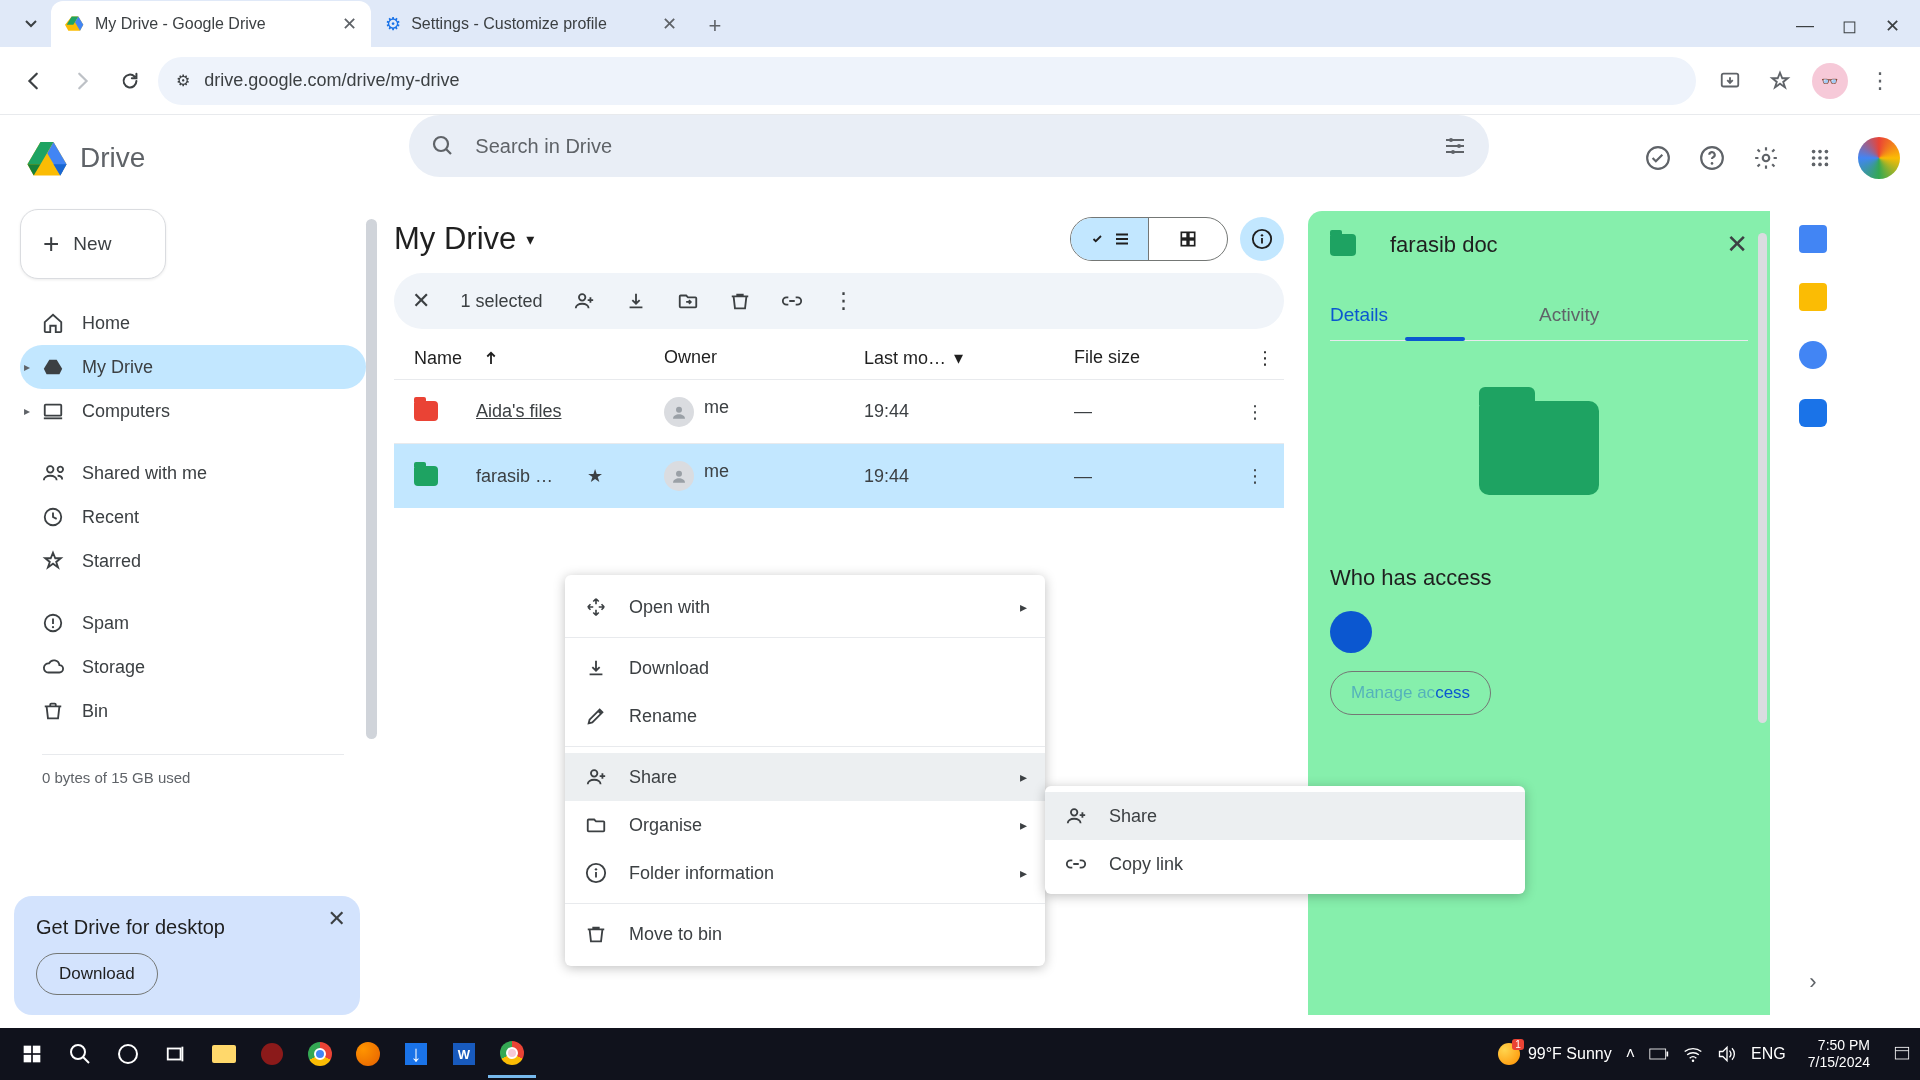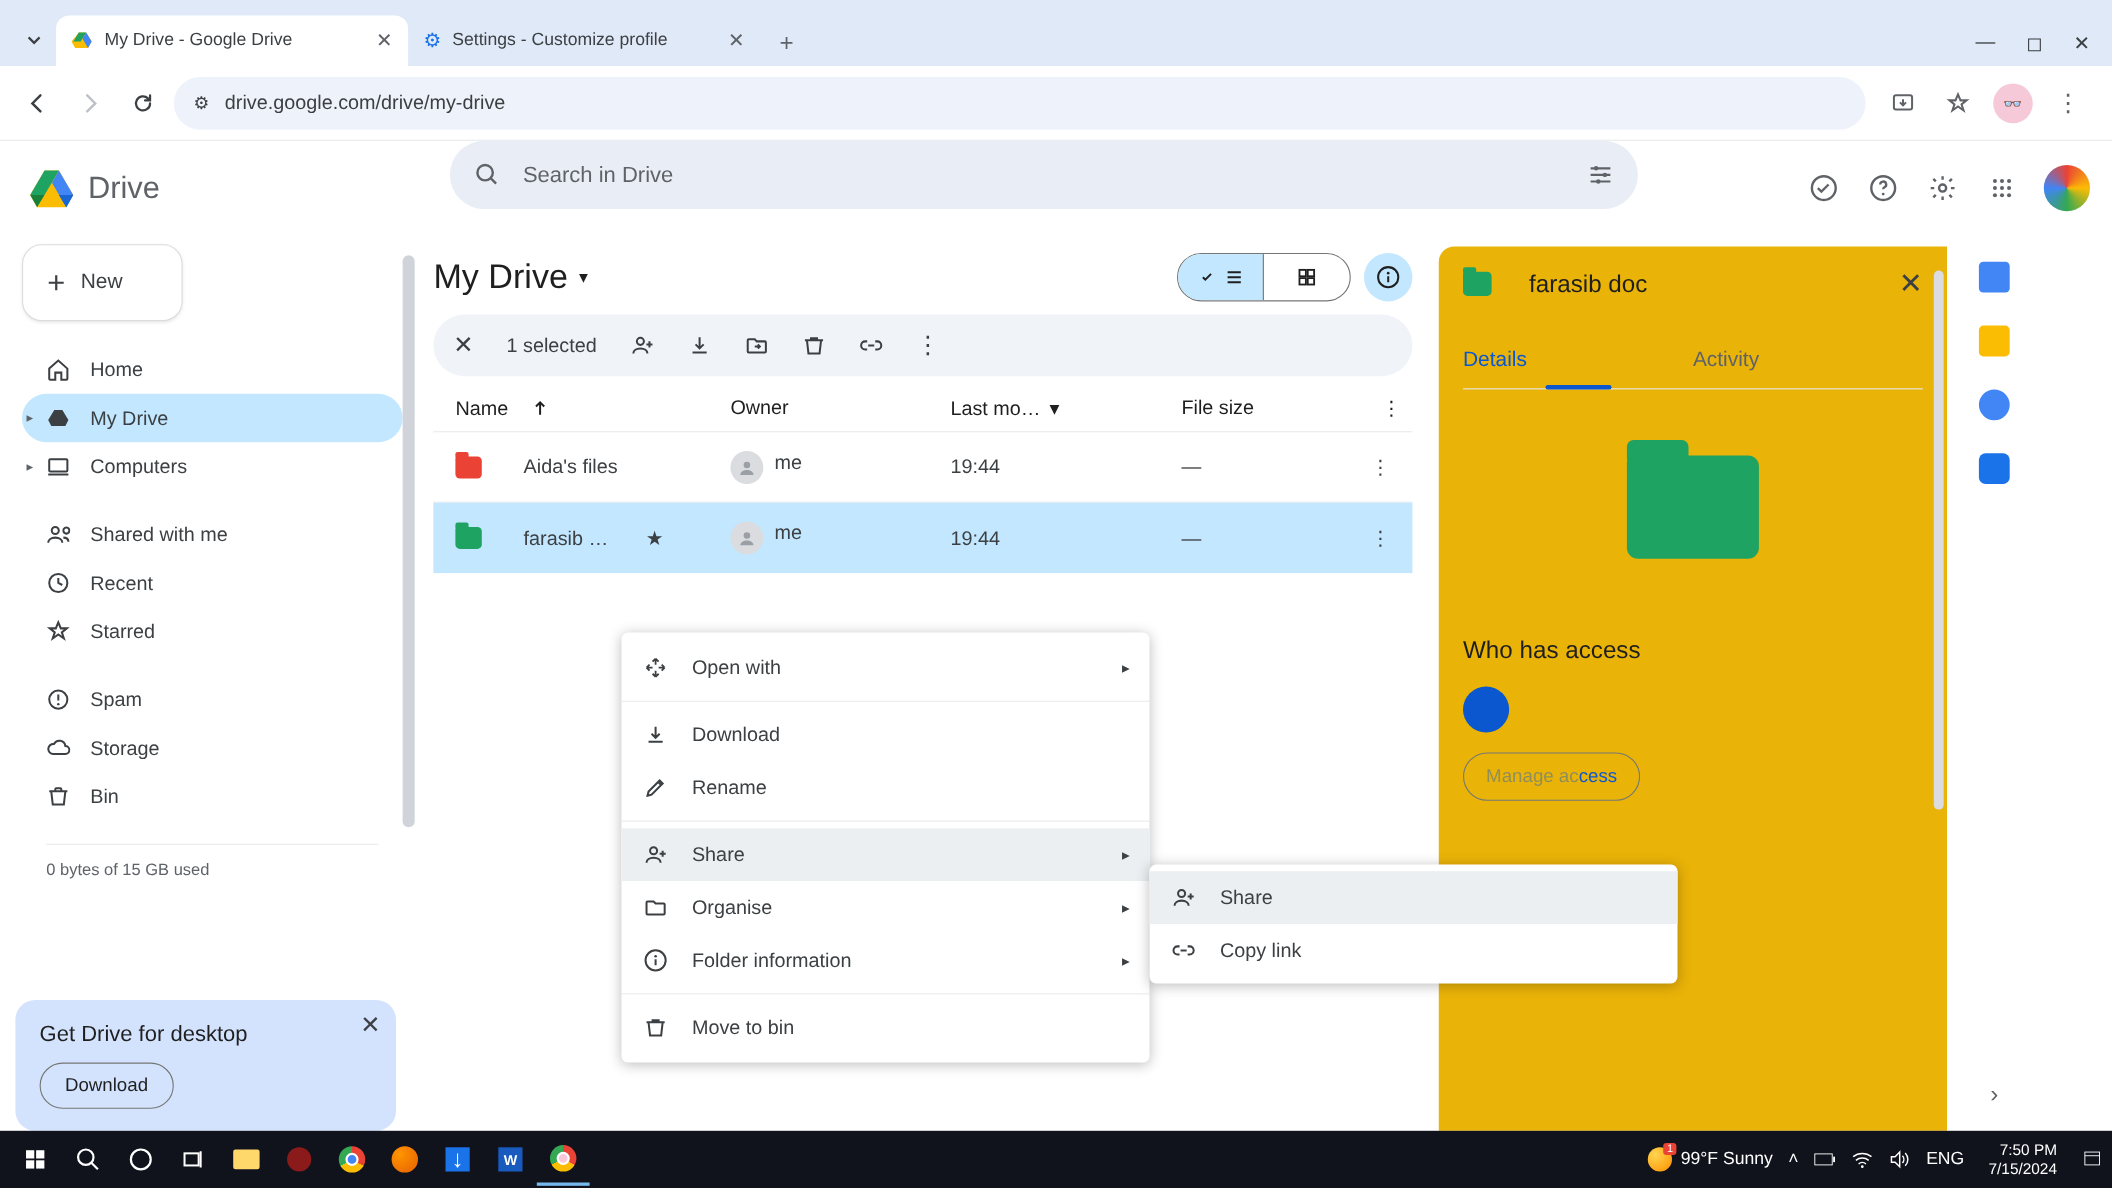--- a/index.html
+++ b/index.html
@@ -1,19 +1,19 @@
 <!DOCTYPE html>
 <html><head>
 <meta charset="utf-8">
 <style>
 * { margin: 0; padding: 0; box-sizing: border-box; font-family: 'Segoe UI', Arial, sans-serif; }
 body { width: 1920px; height: 1080px; overflow: hidden; background: #fff; position: relative; transform-origin: top left; }
 
 
-.browser-top { height: 60px; background: #e0e9f8; display: flex; align-items: flex-end; }
+.browser-top { height: 47px; background: #e0e9f8; display: flex; align-items: flex-end; }
 .tab-list { display: flex; align-items: flex-end; padding-left: 11px; height: 100%; }
 .tab-dd { width: 40px; height: 40px; display:flex;align-items:center;justify-content:center; margin-bottom:4px; }
 .tab { height: 46px; display: flex; align-items: center; padding: 0 14px; border-radius: 12px 12px 0 0; min-width: 320px; gap: 10px; font-size: 16px; color: #3c4043; position: relative; }
 .tab.active { background: #fff; }
 .tab-close { margin-left: auto; font-size: 18px; color:#5f6368; }
 .new-tab { width: 36px; display:flex; align-items:center; justify-content:center; font-size:22px; color:#5f6368; margin-bottom:8px; margin-left:6px; }
 .win-ctrls { margin-left:auto; display:flex; gap:28px; padding-right:20px; margin-bottom:10px; color:#3c4043; }
 .win-ctrls span{font-size:18px;}
 
 .addr-bar { height: 68px; background:#fff; display:flex; align-items:center; padding: 0 14px; gap:8px; border-bottom:1px solid #e8eaed; }
@@ -82,21 +82,21 @@
 
 .ctx{position:absolute;left:565px;top:575px;width:480px;background:#fff;border-radius:6px;box-shadow:0 2px 12px rgba(0,0,0,0.25);padding:8px 0;font-size:18px;color:#3c4043;z-index:50;}
 .ctx-item{height:48px;display:flex;align-items:center;padding:0 20px;gap:22px;position:relative;}
 .ctx-item.hover{background:#eceff1;}
 .ctx-item .arr{position:absolute;right:18px;font-size:14px;}
 .ctx-sep{height:1px;background:#e8eaed;margin:6px 0;}
 
 .submenu{position:absolute;left:1045px;top:786px;width:480px;background:#fff;border-radius:6px;box-shadow:0 2px 12px rgba(0,0,0,0.25);padding:6px 0;z-index:60;font-size:18px;color:#3c4043;}
 
 
-.details{width:462px;background:#eab308;border-radius:14px 0 0 0;padding:18px 22px;position:relative;}
+.details{width:462px;background:#86efac;border-radius:14px 0 0 0;padding:18px 22px;position:relative;}
 .det-hdr{display:flex;align-items:center;gap:16px;font-size:22px;color:#1f1f1f;}
 .det-hdr .x{margin-left:auto;font-size:26px;color:#3c4043;}
 .det-tabs{display:flex;margin-top:30px;border-bottom:1px solid #e8eaed;}
 .det-tab{flex:1;text-align:left;padding:14px 0;font-size:19px;color:#5f6368;position:relative;}
 .det-tab.active{color:#0b57d0;font-weight:500;}
 .det-tab.active::after{content:'';position:absolute;bottom:-1px;left:50%;transform:translateX(-50%);width:60px;height:4px;background:#0b57d0;border-radius:3px;}
 .big-folder{width:120px;height:94px;background:#1ea362;border-radius:6px 10px 10px 10px;margin:60px auto 70px;position:relative;}
 .big-folder::before{content:'';position:absolute;top:-14px;left:0;width:56px;height:18px;background:#1ea362;border-radius:6px 6px 0 0;}
 .access-hdr{font-size:22px;color:#1f1f1f;margin-bottom:20px;}
 .access-av{width:42px;height:42px;border-radius:50%;background:#0b57d0;}
@@ -419,21 +419,21 @@
         <div class="col-owner">Owner</div>
         <div class="col-mod">
           <span>Last mo…</span>
           <span>▾</span>
         </div>
         <div class="col-size">File size</div>
         <div class="col-menu">⋮</div>
       </div>
 
       <div class="row">
-        <div class="col-name" style="flex:0 0 250px;display:flex;align-items:center;">
+        <div class="col-name" style="flex:0 0 250px;display:flex;align-items:flex-start;text-decoration:underline;">
           <div class="folder-ico folder-red"></div>
           <span>Aida's files</span>
         </div>
         <div class="col-owner owner-cell" style="flex:0 0 200px;">
           <div class="owner-av">
             <svg width="18" height="18" viewBox="0 0 24 24">
                 <circle cx="12" cy="9" r="4" fill="#9aa0a6"></circle>
                 <path d="M4 21c0-4 4-6 8-6s8 2 8 6" fill="#9aa0a6"></path>
               </svg>
           </div>

